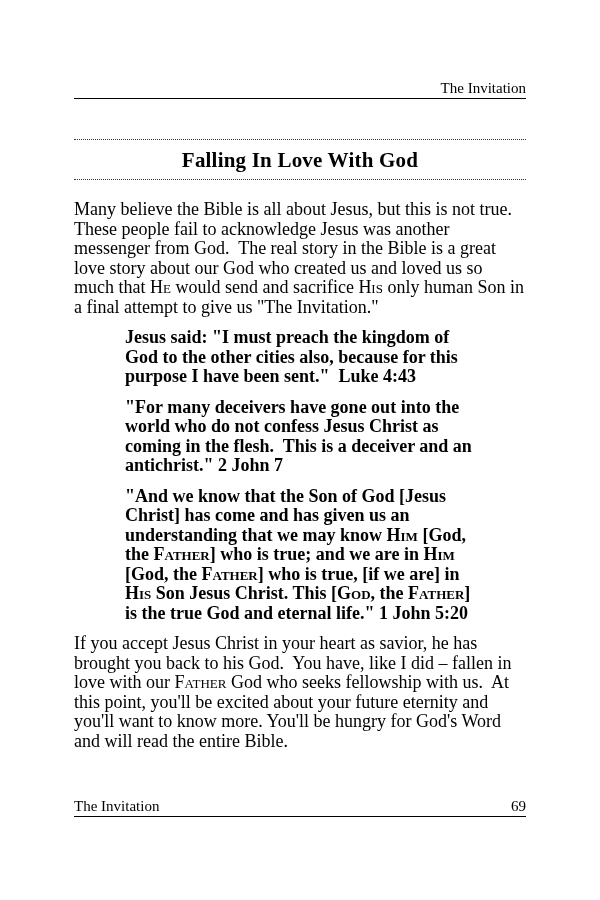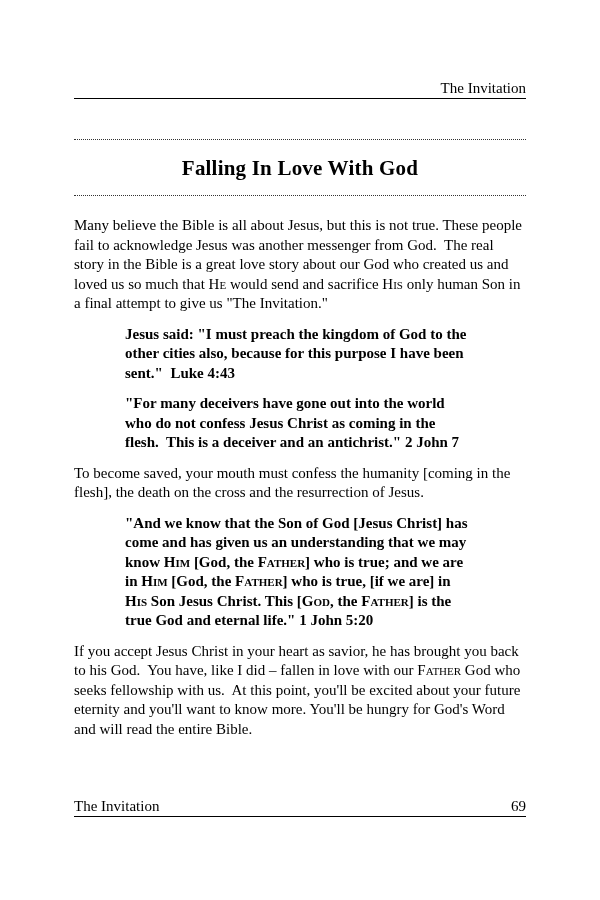--- a/index.html
+++ b/index.html
@@ -21,29 +21,29 @@
     line-height: 15px;
   }
   .title-band {
     margin: 40px 74px 0 74px;
     border-top: 1px dotted #333;
     border-bottom: 1px dotted #333;
     text-align: center;
     padding: 7px 0 6px 0;
   }
   .chapter-title {
-    margin: 8px;
+    margin: 0;
     font-size: 21px;
     line-height: 26px;
     font-weight: bold;
     letter-spacing: 0.2px;
   }
   .body-text {
     margin: 20px 74px 0 74px;
-    font-size: 15px;
+    font-size: 18px;
     line-height: 19.5px;
   }
   .para {
     margin: 0 0 11px 0;
     white-space: pre-wrap;
   }
   .quote {
     margin: 0 54px 11px 51px;
     font-weight: bold;
     white-space: pre-wrap;
@@ -72,21 +72,20 @@
   </div>
 
   <div class="title-band">
     <h1 class="chapter-title">Falling In Love With God</h1>
   </div>
 
   <div class="body-text">
     <p class="para">Many believe the Bible is all about Jesus, but this is not true. These people fail to acknowledge Jesus was another messenger from God.  The real story in the Bible is a great love story about our God who created us and loved us so much that <span class="sc">He</span> would send and sacrifice <span class="sc">His</span> only human Son in a final attempt to give us "The Invitation."</p>
     <p class="quote">Jesus said: "I must preach the kingdom of God to the other cities also, because for this purpose I have been sent."  Luke 4:43</p>
     <p class="quote">"For many deceivers have gone out into the world who do not confess Jesus Christ as coming in the flesh.  This is a deceiver and an antichrist." 2 John 7</p>
-    <p class="para">To become saved, your mouth must confess the humanity [coming in the flesh], the death on the cross and the resurrection of Jesus.</p>
     <p class="quote">"And we know that the Son of God [Jesus Christ] has come and has given us an understanding that we may know <span class="sc">Him</span> [God, the <span class="sc">Father</span>] who is true; and we are in <span class="sc">Him</span> [God, the <span class="sc">Father</span>] who is true, [if we are] in <span class="sc">His</span> Son Jesus Christ. This [<span class="sc">God</span>, the <span class="sc">Father</span>] is the true God and eternal life." 1 John 5:20</p>
     <p class="para">If you accept Jesus Christ in your heart as savior, he has brought you back to his God.  You have, like I did – fallen in love with our <span class="sc">Father</span> God who seeks fellowship with us.  At this point, you'll be excited about your future eternity and you'll want to know more. You'll be hungry for God's Word and will read the entire Bible.</p>
   </div>
 
   <div class="page-footer">
     <span>The Invitation</span>
     <span>69</span>
   </div>
 
 </div>

